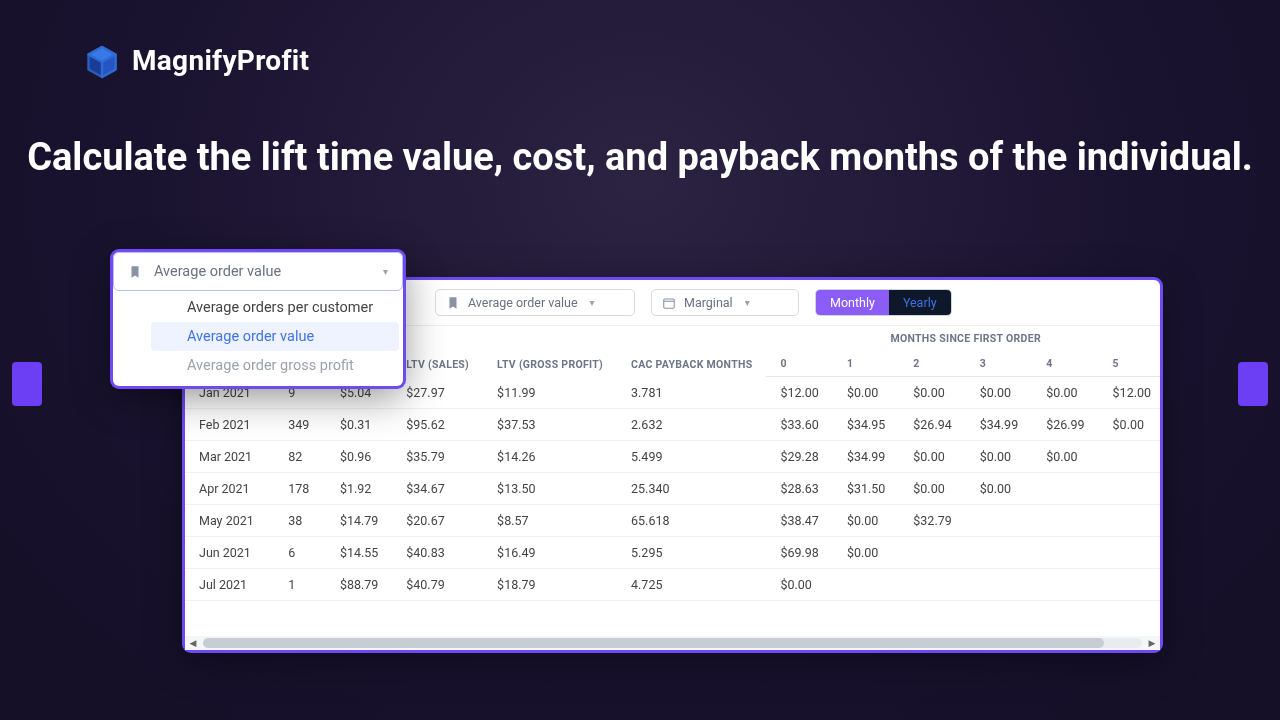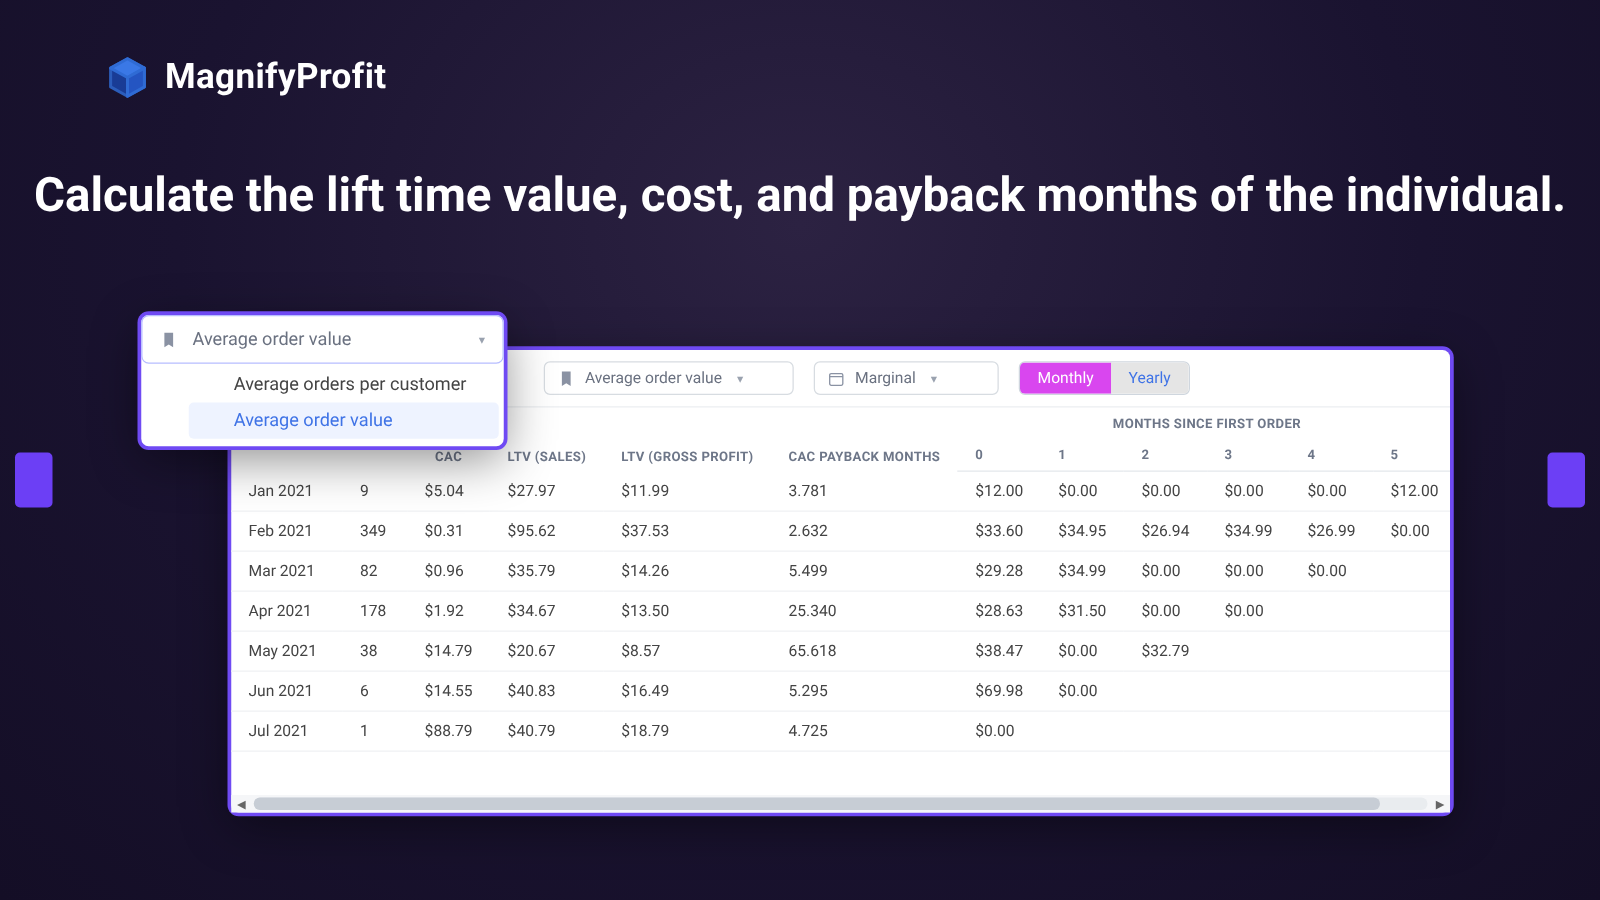--- a/index.html
+++ b/index.html
@@ -24,22 +24,22 @@
   .table-card {
     position: absolute; left: 185px; top: 280px; width: 975px; height: 370px;
     background: #fff; color: #333; border-radius: 6px;
     box-shadow: 0 0 0 3px #6f4af3, 0 10px 40px rgba(0,0,0,.45);
     display: flex; flex-direction: column;
   }
   .toolbar { display: flex; align-items: center; gap: 16px; padding: 10px 16px 10px 250px; border-bottom: 1px solid #eceef1; height: 46px; }
   .sel { display: flex; align-items: center; gap: 8px; border: 1px solid #d7dce1; border-radius: 5px; padding: 5px 10px; font-size: 12.5px; color: #6a7180; background:#fff; cursor:pointer; }
   .chev { font-size: 10px; color: #9aa2af; margin-left: 4px; }
   .segmented { display: inline-flex; border: 1px solid #cfd6de; border-radius: 5px; overflow: hidden; }
-  .seg { padding: 5px 14px; font-size: 12.5px; background:#e5e5e5; color:#3f73e6; cursor:pointer; }
-  .seg.active { background:#d946ef; color:#fff; }
+  .seg { padding: 5px 14px; font-size: 12.5px; background:#0f172a; color:#3f73e6; cursor:pointer; }
+  .seg.active { background:#8b5cf6; color:#fff; }
 
   .tbl-wrap { flex: 1 1 auto; overflow-x: auto; overflow-y: hidden; position: relative; }
   table { border-collapse: collapse; font-size: 12px; color:#555; white-space: nowrap; width: 980px; }
   thead th { font-size: 10.5px; font-weight: 700; color:#6d7688; padding: 6px 14px; border-bottom: 1px solid #e4e7eb; text-align:left; vertical-align:bottom; text-transform: uppercase; letter-spacing:.3px; }
   thead tr.head-top th { border-bottom: none; text-align:center; }
   tbody td { padding: 8px 14px; border-bottom: 1px solid #f0f1f4; font-size:12.5px; color:#444; }
 
   .scrollbar { height: 14px; background:#f5f6f8; display:flex; align-items:center; justify-content:space-between; padding:0 2px; }
   .sb-track { flex:1; height:10px; background:#e9ecef; border-radius:5px; margin:0 4px; position:relative; }
   .sb-thumb { position:absolute; left:0; top:0; bottom:0; width:96%; background:#c7cdd5; border-radius:5px; }
@@ -250,14 +250,15 @@
       <svg viewBox="0 0 24 24" width="14" height="14">
           <path fill="#8a92a3" d="M6 2h12v20l-6-4-6 4z"></path>
         </svg>
     </span>
     <span>Average order value</span>
     <span class="chev">▾</span>
   </div>
   <div class="dd-list">
     <div class="dd-item">Average orders per customer</div>
     <div class="dd-item sel-item">Average order value</div>
+    <div class="dd-item muted">Average order gross profit</div>
   </div>
 </div>
 
 </body></html>

